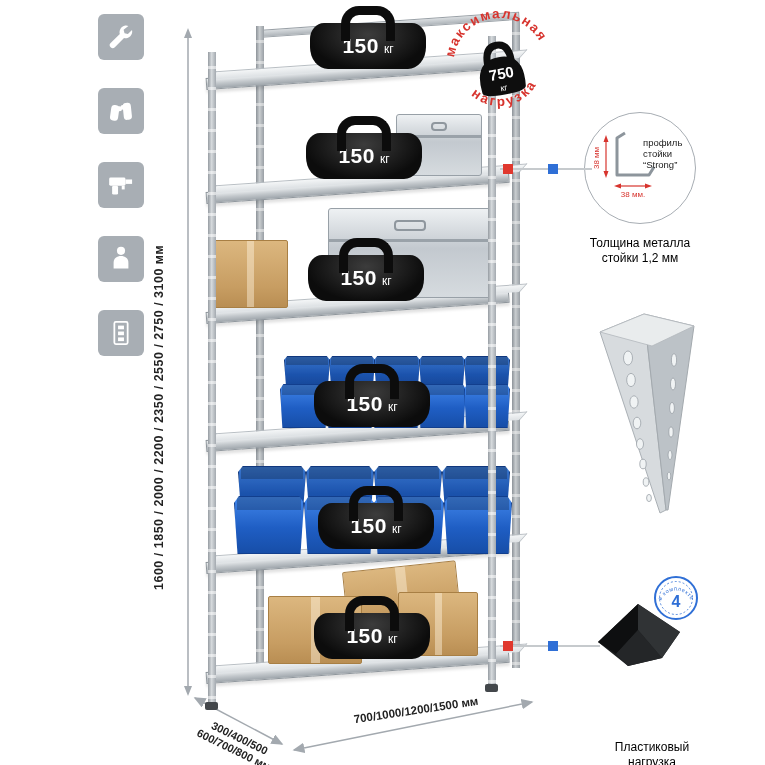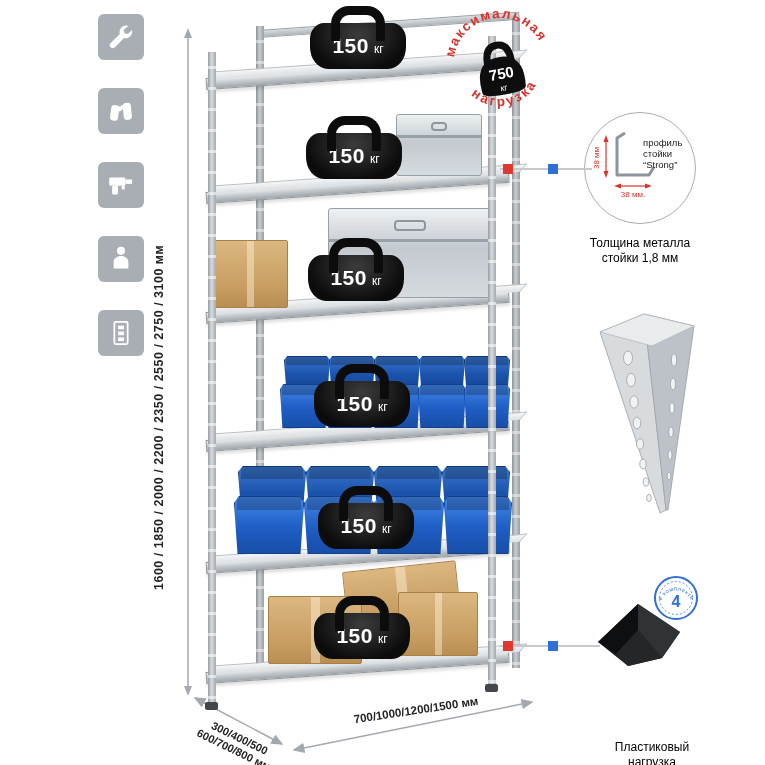--- a/index.html
+++ b/index.html
@@ -36,21 +36,21 @@
   .case::before{content:"";position:absolute;left:0;right:0;top:34%;height:3px;background:#9aa2a9;}
   .case::after{content:"";position:absolute;left:40%;right:40%;top:12%;height:8%;border:2px solid #8f979e;border-radius:4px;}
   .cbox{background:linear-gradient(180deg,#dcb77f,#c79d62 70%,#b98e53);border:1px solid #a87f44;border-radius:2px;}
   .cbox::before{content:"";position:absolute;left:46%;width:9%;top:0;bottom:0;background:rgba(255,245,225,.45);}
   .bin{background:linear-gradient(180deg,#4186ea,#1f5ec4 55%,#174ea8);border:1px solid #123f8e;border-radius:2px;
        clip-path:polygon(0 12%,7% 0,93% 0,100% 12%,95% 100%,5% 100%);}
   .bin::before{content:"";position:absolute;left:3%;right:3%;top:0;height:24%;background:rgba(0,0,0,.22);}
   .bin.shade{filter:brightness(.88);}
 
   
-  .weight{position:absolute;width:96px;height:46px;z-index:6;
+  .weight{position:absolute;width:116px;height:46px;z-index:6;
           background:radial-gradient(ellipse at 50% 25%,#3c3c3c,#0c0c0c 72%);
           border-radius:14px 14px 18px 18px/16px 16px 22px 22px;
           display:flex;align-items:center;justify-content:center;color:#fff;}
   .weight .handle{position:absolute;top:-17px;left:50%;transform:translateX(-50%);width:36px;height:26px;
           border:9px solid #0c0c0c;border-bottom:none;border-radius:18px 18px 0 0;}
   .w-num{font-size:21px;font-weight:bold;letter-spacing:.5px;}
   .w-unit{font-size:12px;margin-left:5px;margin-top:6px;}
 
   
   .callout-line{position:absolute;height:2px;background:#c6cacd;z-index:4;}
@@ -242,21 +242,21 @@
       <path d="M29 73 L36 70.5 L36 75.5 Z" fill="#d7342e"></path>
       <path d="M67 73 L60 70.5 L60 75.5 Z" fill="#d7342e"></path>
       <text x="48" y="84" text-anchor="middle" font-size="8" fill="#d7342e">38 мм.</text>
       <text x="58" y="33" font-size="9.5" fill="#222">профиль</text>
       <text x="58" y="44" font-size="9.5" fill="#222">стойки</text>
       <text x="58" y="55" font-size="9.5" fill="#222">“Strong”</text>
     </svg>
   </div>
   <div class="caption" style="left:558px;top:236px;width:164px">
     <span style="display:block">Толщина металла</span>
-    <span style="display:block">стойки 1,8 мм</span>
+    <span style="display:block">стойки 1,2 мм</span>
   </div>
 
   <svg style="position:absolute;left:582px;top:306px" width="140" height="212" viewBox="0 0 140 212">
     <polygon points="18,26 62,8 84,204 78,207" fill="#d7dbde" stroke="#aab0b5" stroke-width="1"></polygon>
     <polygon points="62,8 112,20 86,204 84,204" fill="#bcc2c7" stroke="#a3a9ae" stroke-width="1"></polygon>
     <polygon points="18,26 62,8 112,20 70,40" fill="#e9eced" stroke="#b2b8bd" stroke-width="0.8"></polygon>
     <g fill="#f0f3f4" stroke="#9aa1a7" stroke-width="0.8">
       <ellipse cx="46" cy="52" rx="4.5" ry="7"></ellipse>
         <ellipse cx="49" cy="74" rx="4.3" ry="6.6"></ellipse>
       <ellipse cx="52" cy="96" rx="4.1" ry="6.2"></ellipse>

